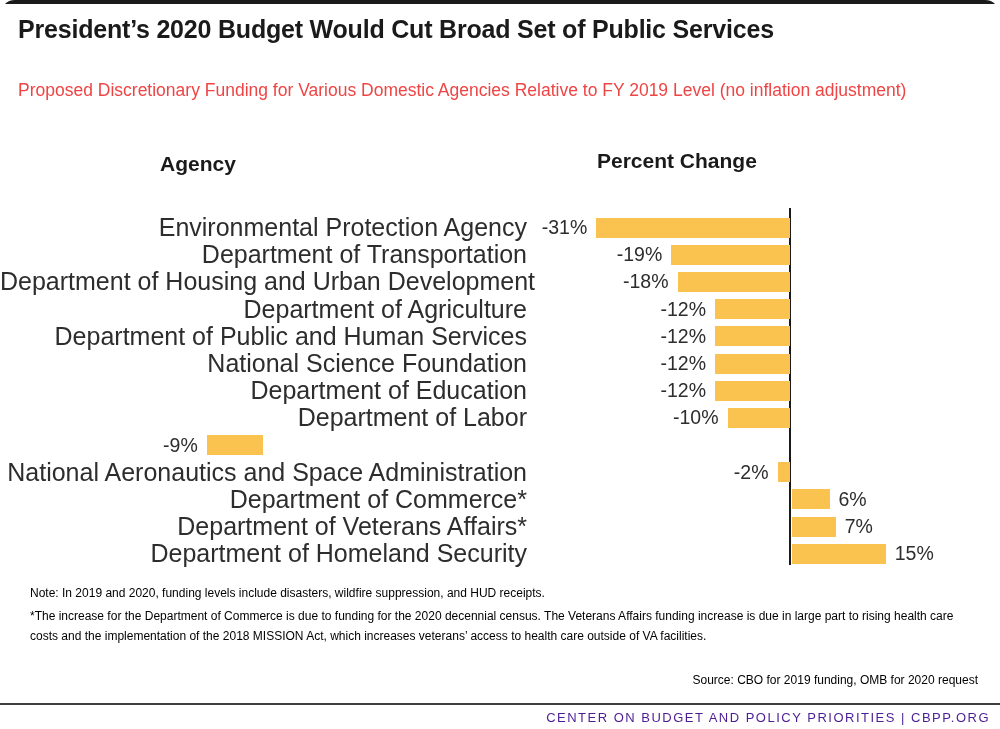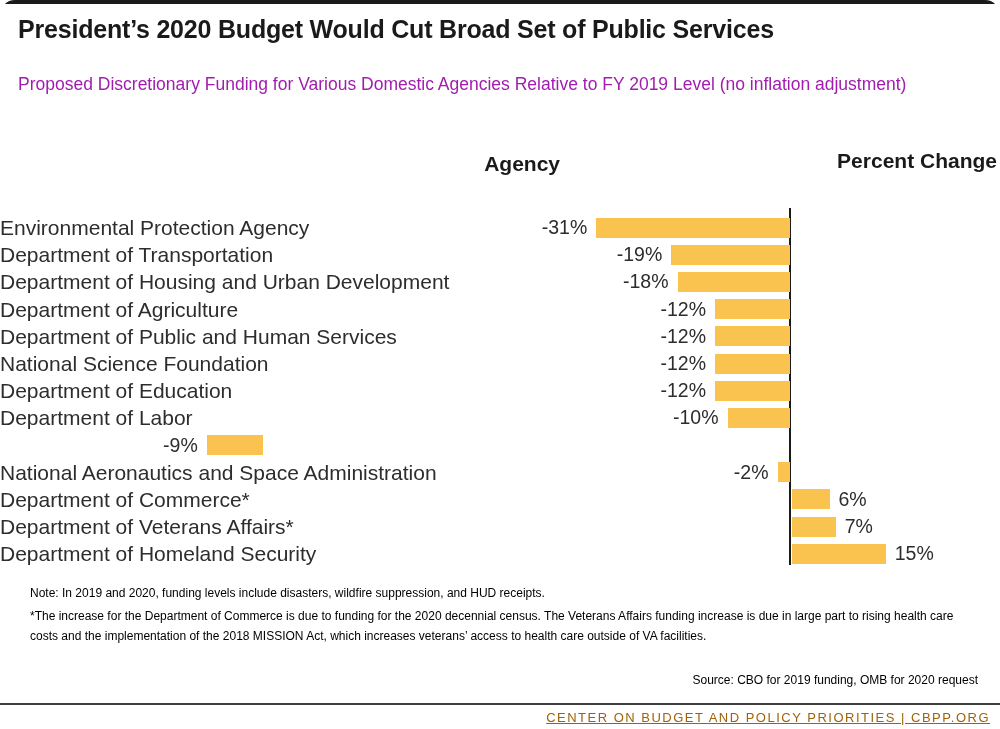--- a/index.html
+++ b/index.html
@@ -6,49 +6,49 @@
   .page{
     position:relative;width:1000px;height:729px;background:#ffffff;overflow:hidden;
     font-family:"Liberation Sans", sans-serif;color:#1a1a1a;border-radius:15px;
   }
   .top-strip{position:absolute;top:0;left:0;width:1000px;height:4px;background:#1a1a1a;}
   .title{
     position:absolute;top:14px;left:18px;width:960px;margin:0;
     font-size:25px;line-height:30px;font-weight:700;letter-spacing:-.2px;color:#1a1a1a;
   }
   .subtitle{
-    position:absolute;top:70px;left:18px;width:945px;margin:0;
-    font-size:17.5px;line-height:28px;font-weight:400;color:#a21caf;
+    position:absolute;top:76px;left:18px;width:945px;margin:0;
+    font-size:17.5px;line-height:28px;font-weight:400;color:#ef4444;
   }
-  .col-header{position:absolute;top:152px;margin:0;font-size:21px;font-weight:700;text-align:right;color:#1a1a1a;}
+  .col-header{position:absolute;top:152px;margin:0;font-size:21px;font-weight:700;text-align:left;color:#1a1a1a;}
   .col-header.agency{left:160px;width:400px;}
   .col-header.pct{left:597px;width:400px;top:149px;}
   .chart{position:absolute;top:208px;left:0;width:1000px;height:360px;padding-top:6px;box-sizing:border-box;}
   .axis{position:absolute;left:789px;top:0;bottom:3px;width:2px;background:#1a1a1a;}
   .row{display:flex;height:27.2px;}
   .rowlabel{
-    width:527px;flex:0 0 527px;
-    font-size:21px;line-height:27.2px;color:#2d2d2d;white-space:nowrap;
+    width:527px;flex:0 0 527px;text-align:right;
+    font-size:25px;line-height:27.2px;color:#2d2d2d;white-space:nowrap;
   }
   .cell{position:relative;flex:1;}
   .bar{position:absolute;top:3.6px;height:20px;}
   .val{
     position:absolute;top:0;font-size:19.5px;line-height:27.2px;color:#2d2d2d;white-space:nowrap;
   }
   .note{
     position:absolute;left:30px;width:948px;margin:0;
     font-size:12px;line-height:19.5px;color:#000000;
   }
   .note.n1{top:584px;}
   .note.n2{top:607px;}
   .note.n3{top:671px;text-align:right;}
   .footer-rule{position:absolute;top:703px;left:0;width:1000px;height:2px;background:#3f3f3f;}
   .footer-text{
     position:absolute;top:710px;right:10px;margin:0;
-    font-size:13px;letter-spacing:1.5px;color:#a16207;white-space:nowrap;text-decoration:underline;
+    font-size:13px;letter-spacing:1.5px;color:#4c1d95;white-space:nowrap;
   }
 </style>
 </head>
 <body>
 
 <div class="page">
   <div class="top-strip"></div>
 
   <h1 class="title">President’s 2020 Budget Would Cut Broad Set of Public Services</h1>
   <p class="subtitle">Proposed Discretionary Funding for Various Domestic Agencies Relative to FY 2019 Level (no inflation adjustment)</p>

